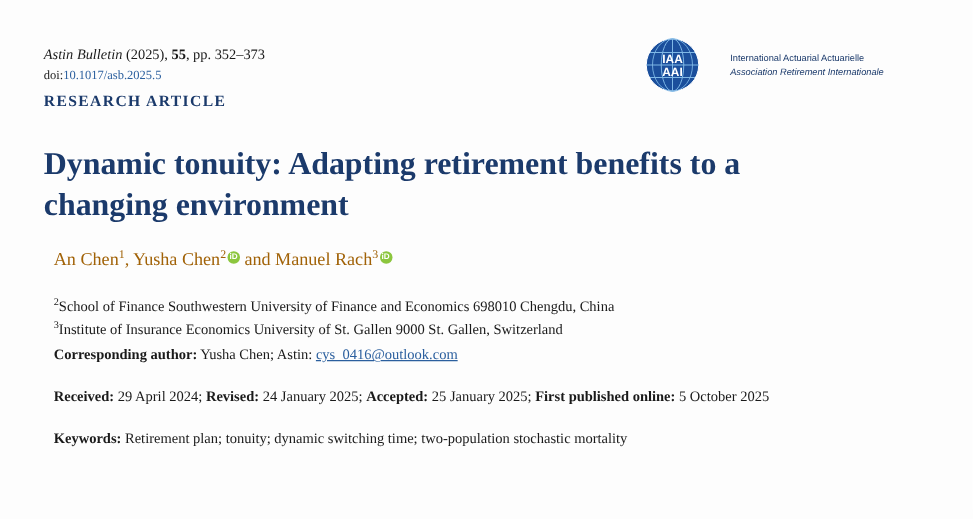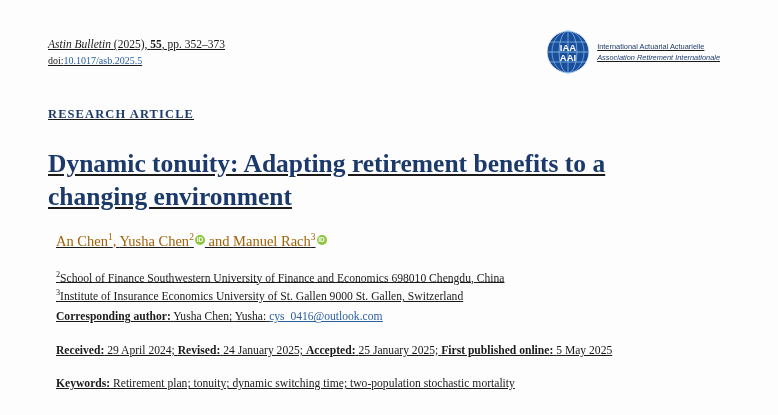--- a/index.html
+++ b/index.html
@@ -16,24 +16,23 @@
   }
   .page {
     position: relative;
     width: 778px;
     height: 415px;
     background: #fdfdfd;
     box-sizing: border-box;
   }
   .content {
     position: absolute;
-    left: 48px;
+    left: 35px;
     top: 30px;
     width: 676px;
-    text-decoration: underline;
   }
 
   
   .header-row {
     display: flex;
     justify-content: space-between;
     align-items: flex-start;
   }
   .journal-block {
     font-size: 11.5px;
@@ -56,42 +55,41 @@
   }
   .doi-link {
     color: #2b5f9e;
     text-decoration: none;
   }
 
   
   .logo-block {
     display: flex;
     align-items: center;
-    gap: 7px;
+    gap: 24px;
     padding-right: 4px;
   }
   .logo-mark {
     position: relative;
     width: 44px;
     height: 44px;
     flex: 0 0 44px;
   }
   .logo-mark svg { display: block; }
   .logo-text {
     font-family: "Liberation Sans", sans-serif;
     font-size: 7.4px;
     line-height: 1.5;
     color: #1b3a6b;
     white-space: nowrap;
   }
   .logo-text .l2 { font-style: italic; }
 
   
   .research-article {
-    margin-top: 33px;
     font-family: "Liberation Serif", serif;
     font-weight: bold;
     font-size: 12.5px;
     letter-spacing: 1.1px;
     color: #1b3a6b;
   }
 
   
   .title {
     margin-top: 26px;
@@ -230,33 +228,33 @@
     </div>
 
     <div class="affiliations">
       <div><sup>2</sup><span>School of Finance Southwestern University of Finance and Economics 698010 Chengdu, China</span></div>
       <div><sup>3</sup><span>Institute of Insurance Economics University of St. Gallen 9000 St. Gallen, Switzerland</span></div>
     </div>
 
     <div class="corresponding">
       <span class="label">Corresponding author:</span>
       <span>Yusha Chen;</span>
-      <span>Yusha:</span>
+      <span>Astin:</span>
       <a class="mail-link" href="#">cys_0416@outlook.com</a>
     </div>
 
     <div class="dates">
       <span class="label">Received:</span>
       <span>29 April 2024;</span>
       <span class="label">Revised:</span>
       <span>24 January 2025;</span>
       <span class="label">Accepted:</span>
       <span>25 January 2025;</span>
       <span class="label">First published online:</span>
-      <span>5 May 2025</span>
+      <span>5 October 2025</span>
     </div>
 
     <div class="keywords">
       <span class="label">Keywords:</span>
       <span>Retirement plan; tonuity; dynamic switching time; two-population stochastic mortality</span>
     </div>
 
   </div>
 </div>
 

